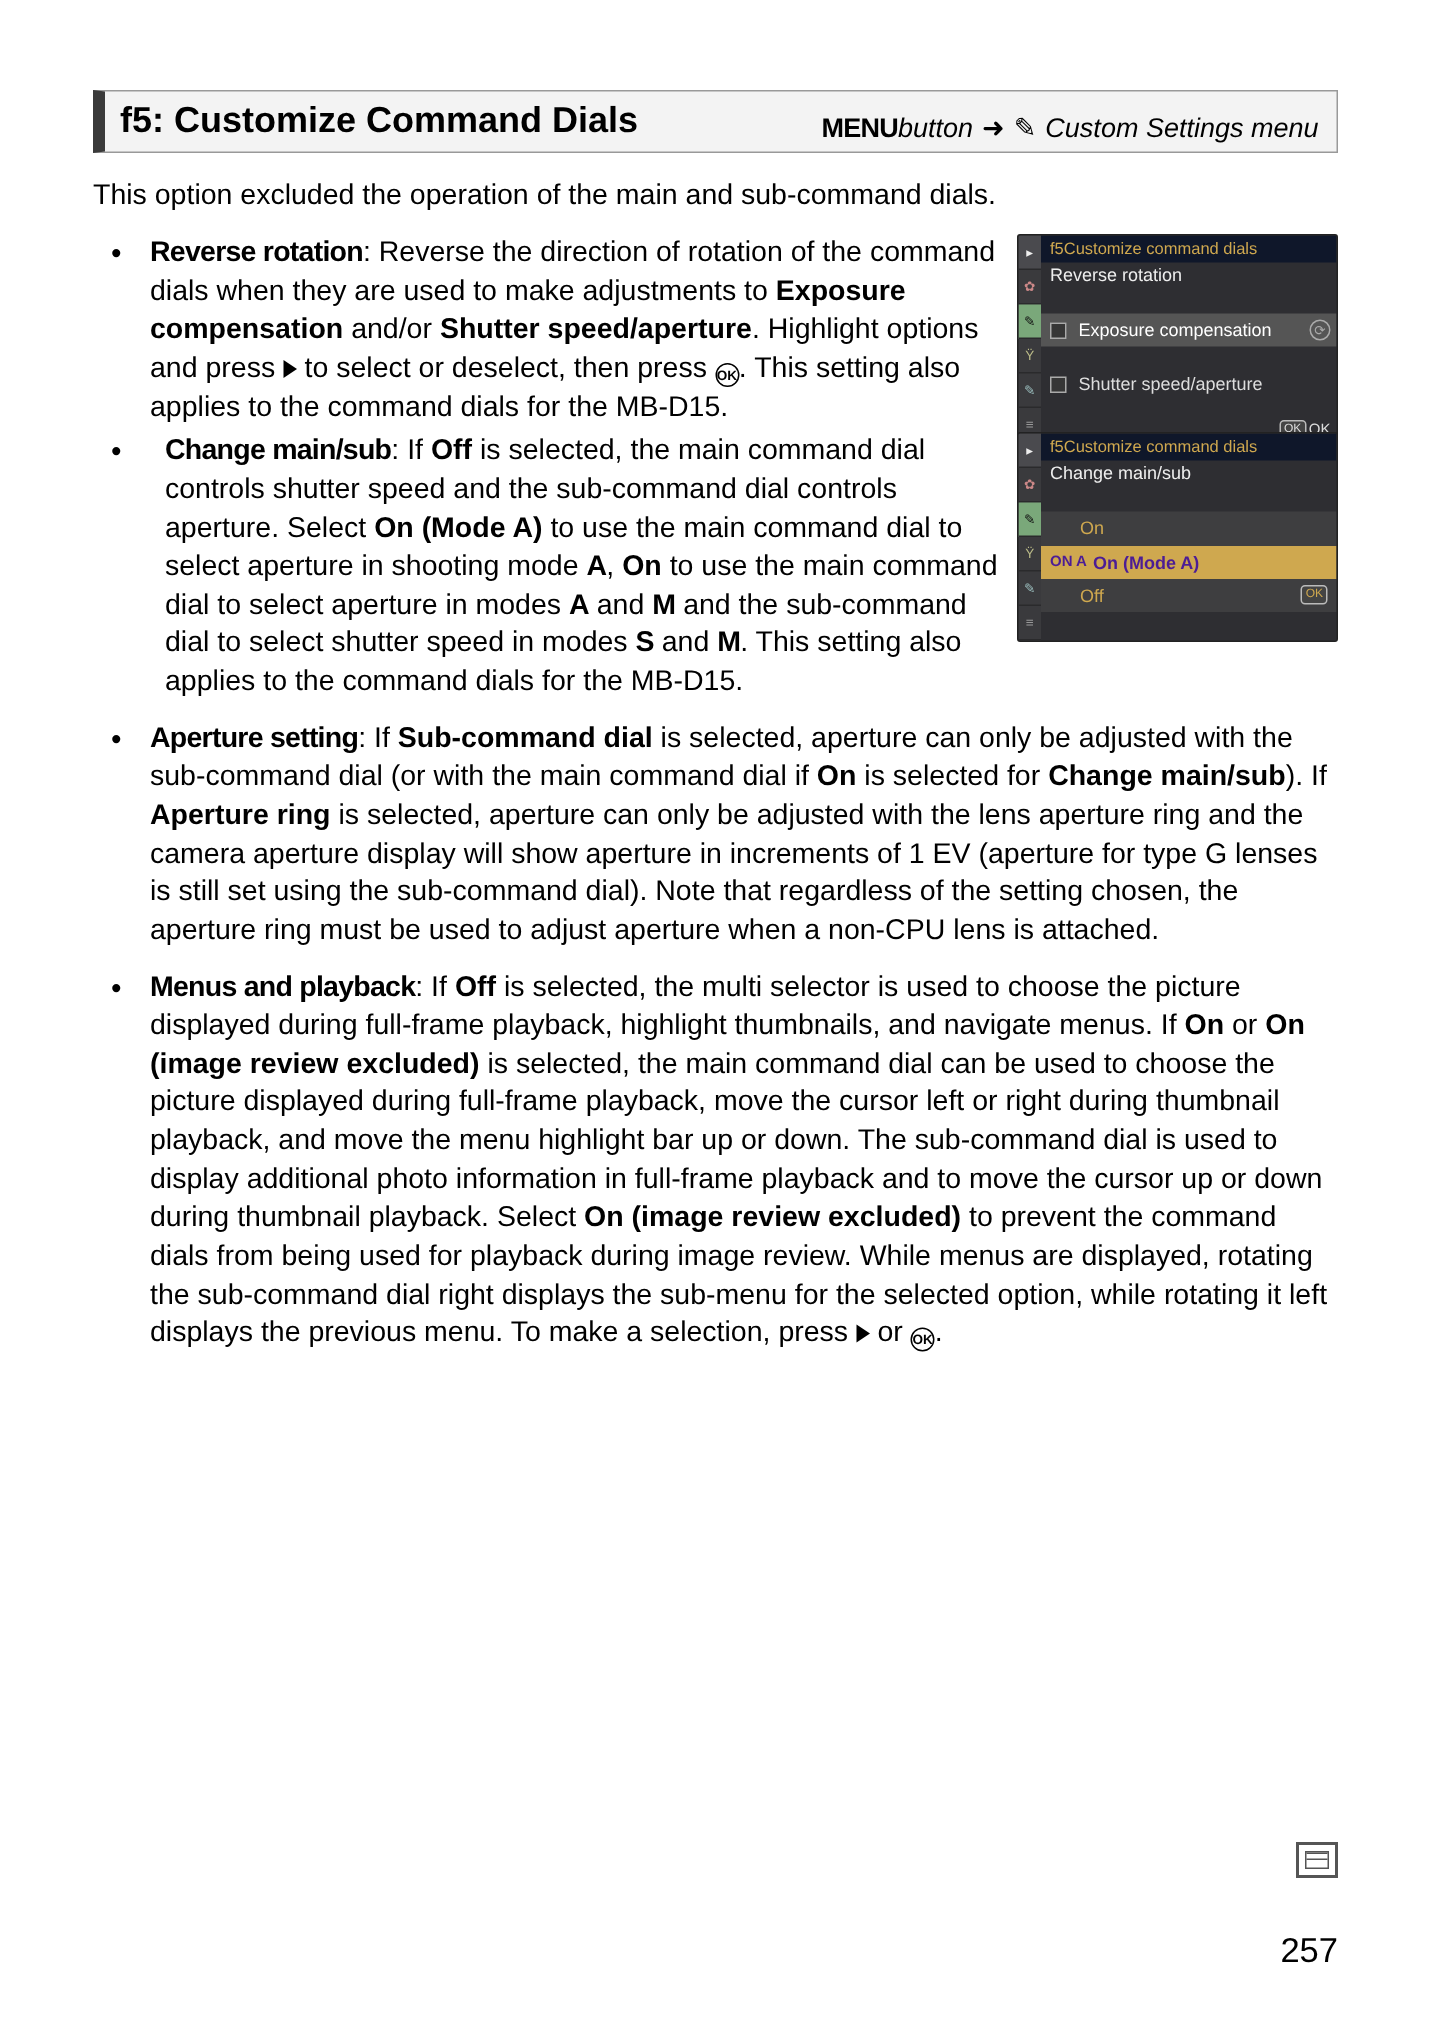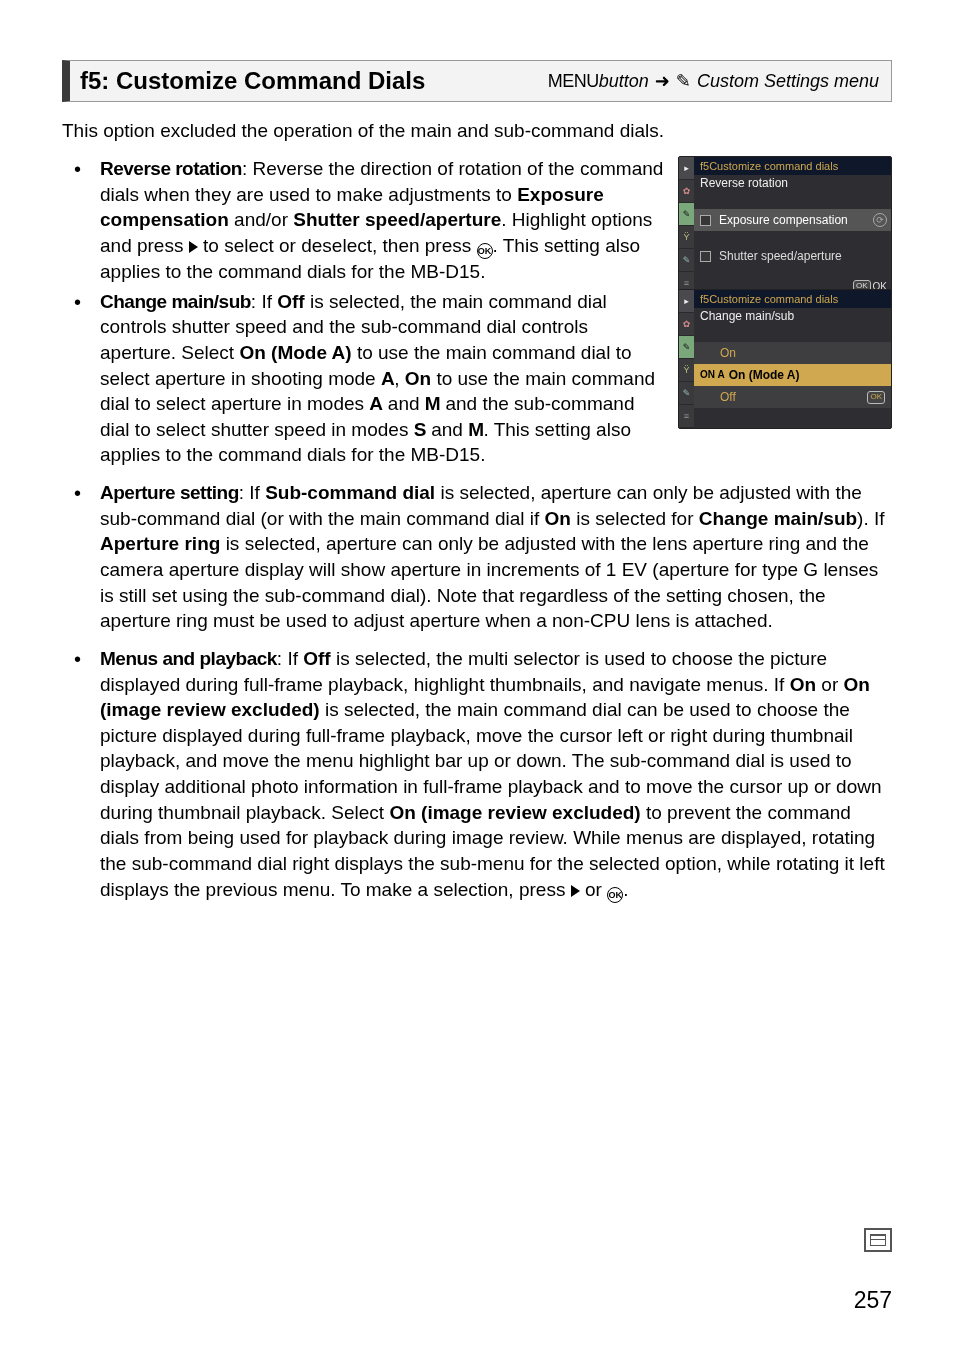--- a/index.html
+++ b/index.html
@@ -15,34 +15,34 @@
     line-height: 1.35;
   }
   .heading-bar {
     border-left: 8px solid #3a3a3a;
     border-right: 1px solid #999;
     border-top: 1px solid #999;
     border-bottom: 1px solid #999;
     background: #f3f3f3;
     padding: 4px 12px 4px 10px;
     display: flex;
-    align-items: center;
+    align-items: flex-end;
     justify-content: space-between;
   }
   .heading-left {
     font-weight: 700;
     font-size: 24px;
   }
   .heading-right {
     font-style: italic;
     font-size: 18px;
     display: flex;
     align-items: center;
   }
-  .menu-label { font-style: normal; font-weight: 400; letter-spacing: -0.5px; margin-left: 26px; }
+  .menu-label { font-style: normal; font-weight: 700; letter-spacing: -0.5px; margin-left: 26px; }
   .arrow { font-style: normal; margin: 0 6px; }
   .pencil { font-style: normal; margin-right: 6px; }
   .intro { margin-top: 16px; }
   ul.bullets { list-style: none; margin-top: 2px; }
   ul.bullets > li { position: relative; padding-left: 38px; margin-top: 12px; }
   ul.bullets > li::before {
     content: "•";
     position: absolute;
     left: 12px;
     top: 0;
@@ -123,23 +123,23 @@
   }
   .screen .okcircle {
     display:inline-block;
     border:1px solid #bbb; border-radius:3px;
     font-size:8px;
     padding:0 2px; margin-right:2px;
     background:#444;
   }
   .screen .rowlight { background:#3e3e40; color:#cfa84f; }
   .screen .rowlight2 { background:#3e3e40; color:#cfa84f; }
-  .screen .rowsel { background:#cfa84f; color:#000000; font-weight:600;}
+  .screen .rowsel { background:#cfa84f; color:#4c1d95; font-weight:600;}
   .li-text-with-screen-a { width: calc(100% - 224px); display:block; }
-  .li-text-with-screen-b { width: calc(100% - 224px); display:block; }
+  .li-text-with-screen-b { width: calc(100% - 224px); display:block;margin-left:10px; }
   .play-triangle {
     display:inline-block;
     width:0; height:0;
     border-left:9px solid #000;
     border-top:6px solid transparent;
     border-bottom:6px solid transparent;
     vertical-align:-1px;
   }
   .ok-circle-inline {
     display:inline-block;

